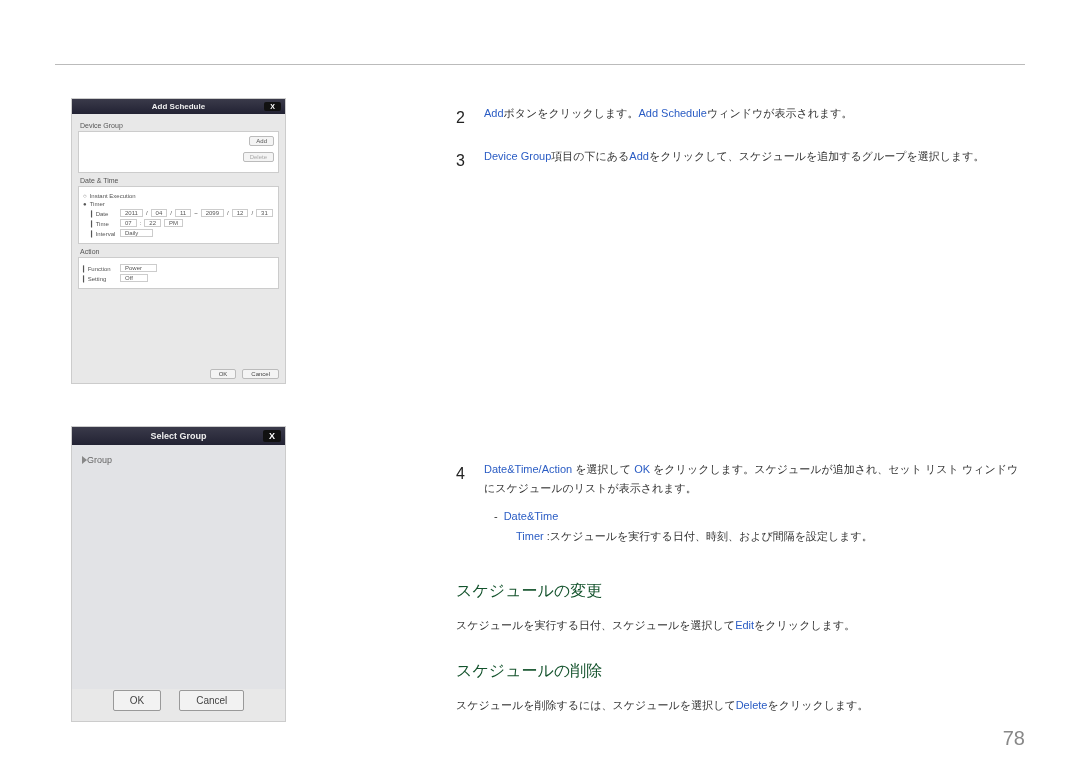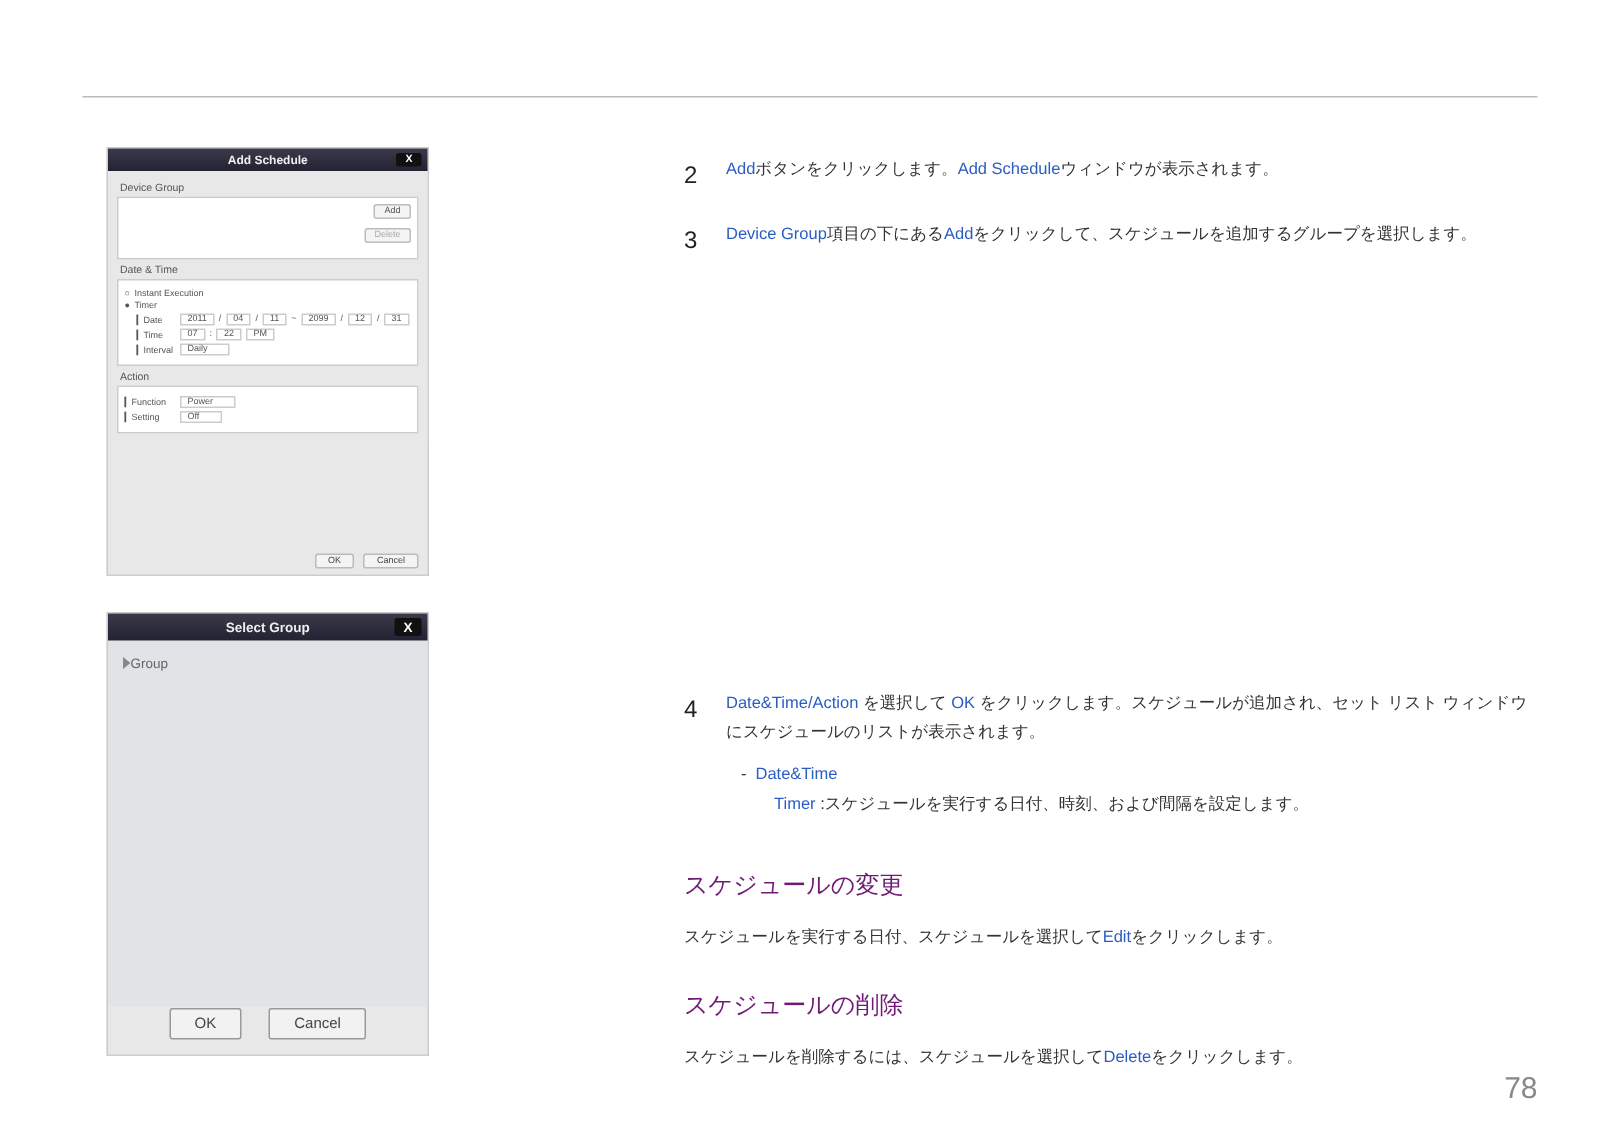--- a/index.html
+++ b/index.html
@@ -14,40 +14,40 @@
   .hr-top {
     position: absolute;
     left: 55px;
     right: 55px;
     top: 64px;
     border-top: 1px solid #bbb;
   }
   .page-number {
     position: absolute;
     right: 55px;
-    bottom: 25px;
+    bottom: 13px;
     font-size: 20px;
     color: #888;
   }
   
   .fig1 {
     position: absolute;
     left: 71px;
     top: 98px;
     width: 215px;
     height: 286px;
     border: 1px solid #ccc;
     background: #e8e8e8;
     font-size: 6px;
     color: #444;
   }
   .fig2 {
     position: absolute;
     left: 71px;
-    top: 408px;
+    top: 426px;
     width: 215px;
     height: 296px;
     border: 1px solid #ccc;
     background: #e8e8e8;
     font-size: 8px;
     color: #444;
   }
   .dlg-title {
     background: linear-gradient(#3a3a4a,#222233);
     color: #eee;
@@ -99,21 +99,21 @@
     margin-bottom: 14px;
   }
   .step-num { font-size: 16px; color: #222; width:14px; flex-shrink:0; }
   .step-body { flex:1; }
   .em { color: #2a5cc4; }
   .sublist { margin: 8px 0 8px 10px; }
   .sublist .dash { margin-right:6px; }
   .sub-indent { margin-left: 22px; }
   .h2 {
     font-size: 16px;
-    color: #701a75;
+    color: #14532d;
     margin: 22px 0 10px;
   }
   .fig2-body {
     background:#e2e3e6;
     height: calc(100% - 50px);
     padding:10px;
     font-size:9px;
     color:#666;
   }
   .fig2-tree {

